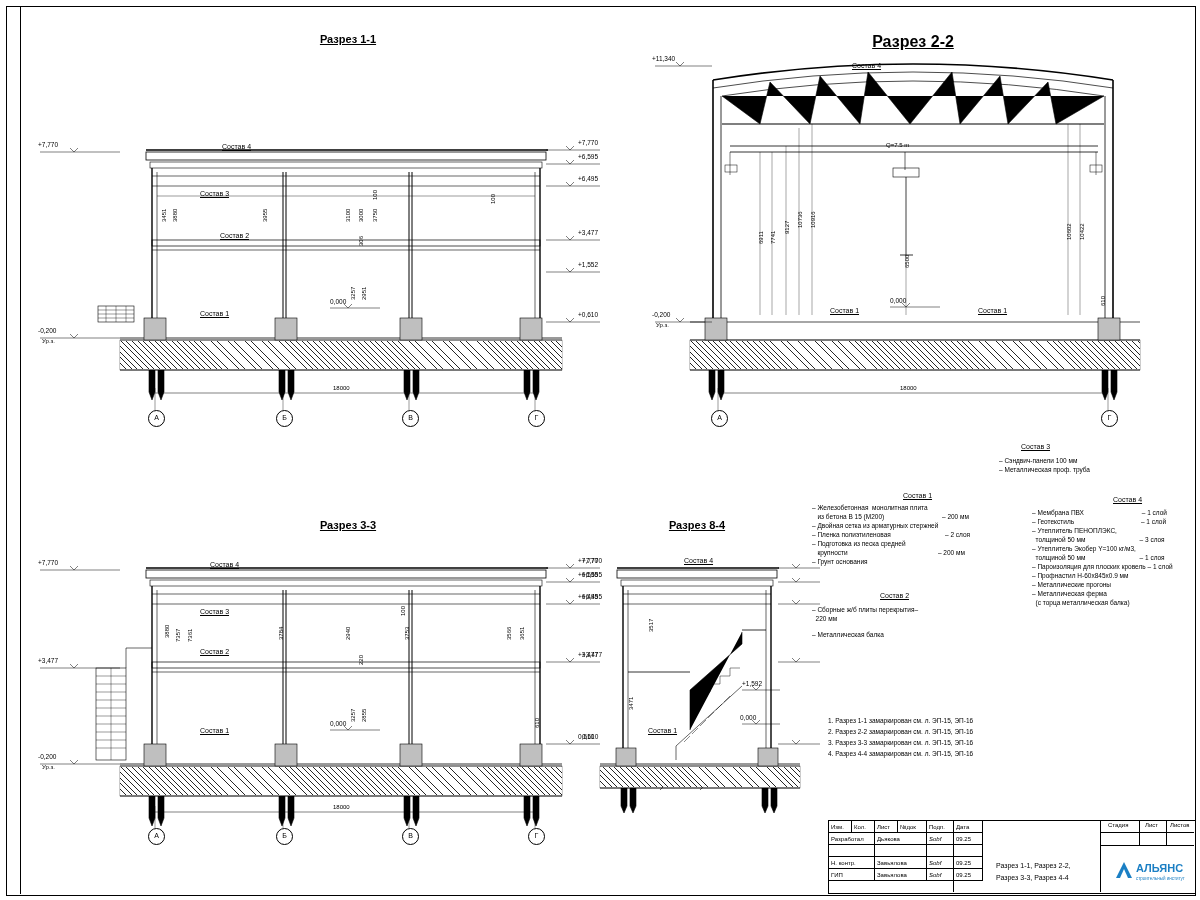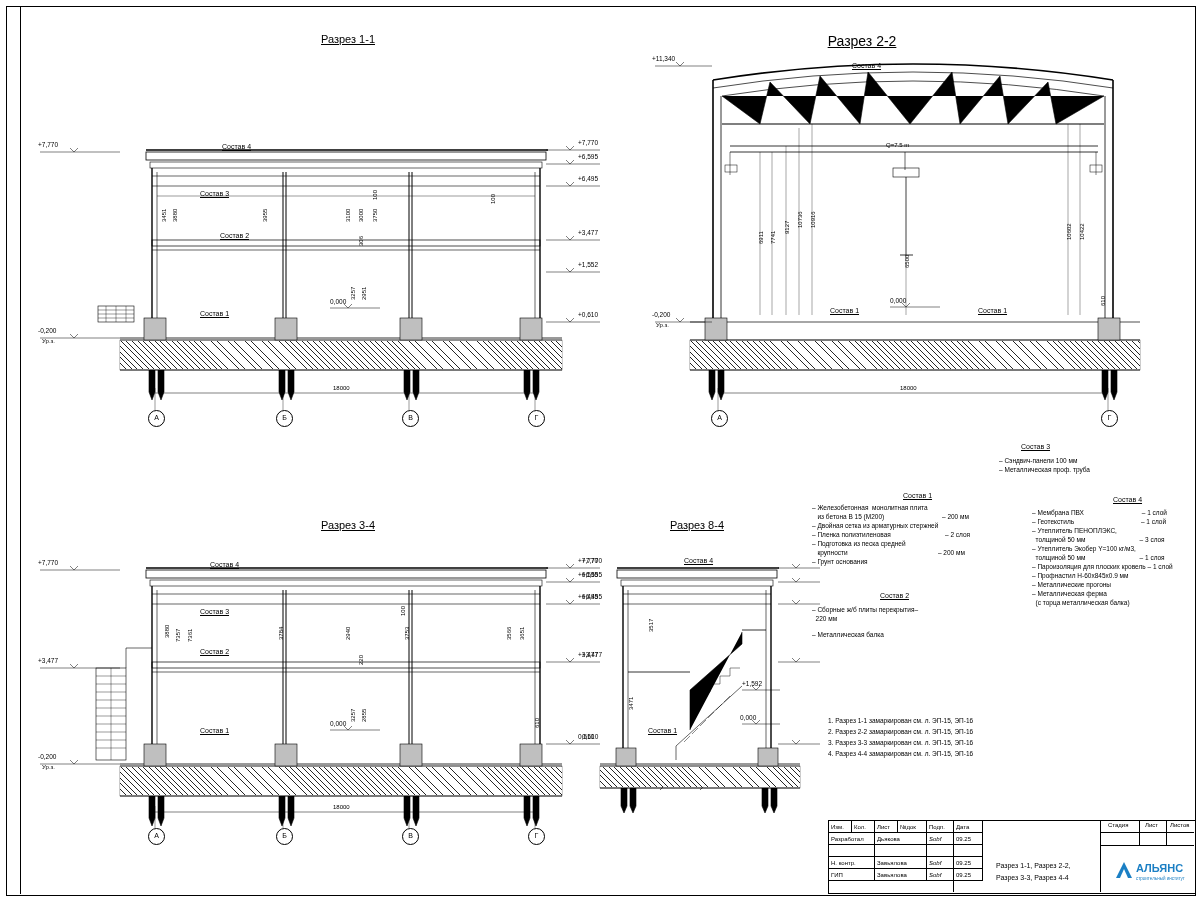--- a/index.html
+++ b/index.html
@@ -1,19 +1,19 @@
 <!DOCTYPE html>
 <html lang="ru"><head>
 <meta charset="utf-8">
 <style>
   html,body{margin:0;padding:0;background:#ffffff;}
   body{font-family:"Liberation Sans", sans-serif;}
   #sheet{position:relative;width:1200px;height:900px;background:#fff;overflow:hidden;}
   .frame{position:absolute;border:1px solid #000;}
-  .ttl{position:absolute;font-size:8px;color:#000;white-space:nowrap;}
+  .ttl{position:absolute;font-size:8px;color:#000;white-space:nowrap;font-weight:bold;}
   .ttl.u{text-decoration:underline;}
   .ttl.c{transform:translateX(-50%);}
   .vt{position:absolute;font-size:6px;color:#000;white-space:nowrap;transform-origin:0 0;transform:rotate(-90deg);}
   .ln{position:absolute;background:#000;}
   .hl{height:1px;}
   .vl{width:1px;}
   .hatch{position:absolute;background:repeating-linear-gradient(45deg,#000 0,#000 0.6px,#fff 0.6px,#fff 4px);}
   .axis{position:absolute;width:15px;height:15px;border:1px solid #000;border-radius:50%;font-size:7px;text-align:center;line-height:14px;}
   .lbl{position:absolute;font-size:6px;white-space:nowrap;color:#000;}
   .lbl7{position:absolute;font-size:7px;white-space:nowrap;color:#000;}
@@ -153,21 +153,21 @@
   <div class="vt" style="left:350px;top:300px;">3257</div>
   <div class="vt" style="left:361px;top:300px;">2951</div>
 
   <div class="dim" style="left:333px;top:385px;">18000</div>
 
   <div class="axis" style="left:148px;top:410px;">А</div>
   <div class="axis" style="left:276px;top:410px;">Б</div>
   <div class="axis" style="left:402px;top:410px;">В</div>
   <div class="axis" style="left:528px;top:410px;">Г</div>
 
-  <div class="ttl u c" style="left:862px;top:33px;font-size:14px;">Разрез 2-2</div>
+  <div class="ttl u c" style="left:913px;top:33px;font-size:16px;">Разрез 2-2</div>
 
   <svg width="1200" height="900">
 
     <path d="M713 80 Q 913 48 1113 80" fill="none" stroke="#000" stroke-width="1.6"></path>
     <path d="M713 88 Q 913 56 1113 88" fill="none" stroke="#000" stroke-width="0.7"></path>
 
     <path d="M722 96 Q 913 66 1104 96" fill="none" stroke="#000" stroke-width="0.7"></path>
     <line x1="722" y1="124" x2="1104" y2="124" stroke="#000" stroke-width="1.2"></line>
     <g stroke="#000" stroke-width="0.6">
       <path d="M722 96 L760 124 L770 82 L810 124 L820 76 L860 124 L868 72 L910 124 L952 72 L960 124 L1000 76 L1008 124 L1048 82 L1056 124 L1104 96"></path>
@@ -250,21 +250,21 @@
   <div class="vt" style="left:810px;top:228px;">10916</div>
   <div class="vt" style="left:904px;top:268px;">6500</div>
   <div class="vt" style="left:1066px;top:240px;">10602</div>
   <div class="vt" style="left:1079px;top:240px;">10422</div>
   <div class="vt" style="left:1100px;top:306px;">610</div>
 
   <div class="dim" style="left:900px;top:385px;">18000</div>
   <div class="axis" style="left:711px;top:410px;">А</div>
   <div class="axis" style="left:1101px;top:410px;">Г</div>
 
-  <div class="ttl u c" style="left:348px;top:519px;font-size:11px;">Разрез 3-4</div>
+  <div class="ttl u c" style="left:348px;top:519px;font-size:11px;">Разрез 3-3</div>
 
   <svg width="1200" height="900">
     <rect x="146" y="570" width="400" height="8" fill="none" stroke="#000" stroke-width="0.8"></rect>
     <line x1="146" y1="568" x2="548" y2="568" stroke="#000" stroke-width="1.6"></line>
     <rect x="150" y="580" width="392" height="6" fill="none" stroke="#000" stroke-width="0.6"></rect>
     <line x1="152" y1="586" x2="152" y2="756" stroke="#000" stroke-width="1.4"></line>
     <line x1="540" y1="586" x2="540" y2="756" stroke="#000" stroke-width="1.4"></line>
     <line x1="157" y1="590" x2="157" y2="756" stroke="#000" stroke-width="0.6"></line>
     <line x1="535" y1="590" x2="535" y2="756" stroke="#000" stroke-width="0.6"></line>
     <line x1="152" y1="594" x2="540" y2="594" stroke="#000" stroke-width="0.6"></line>

